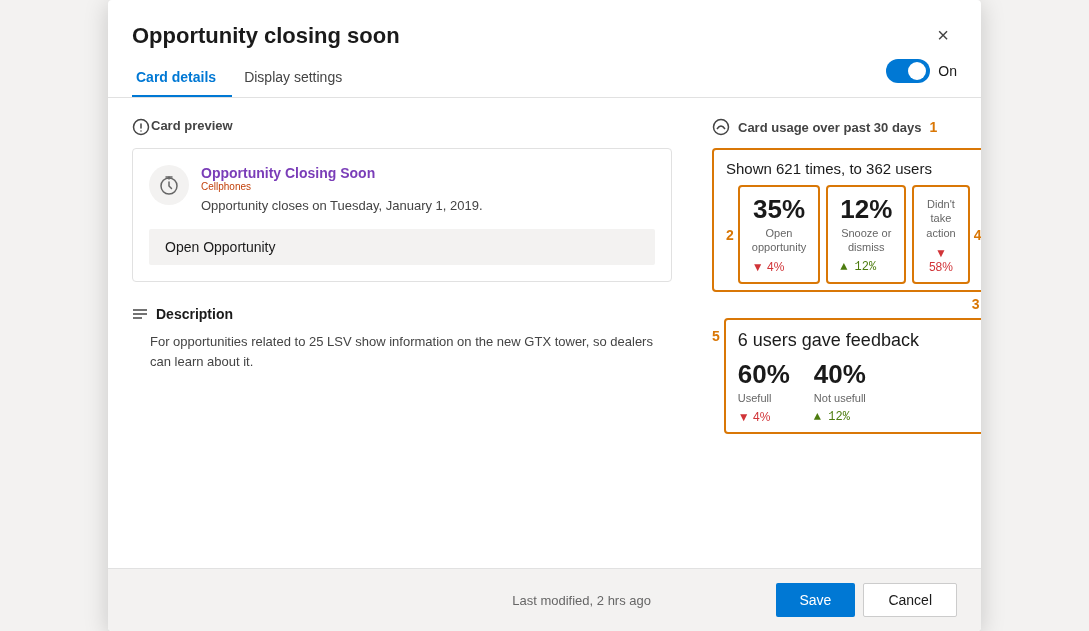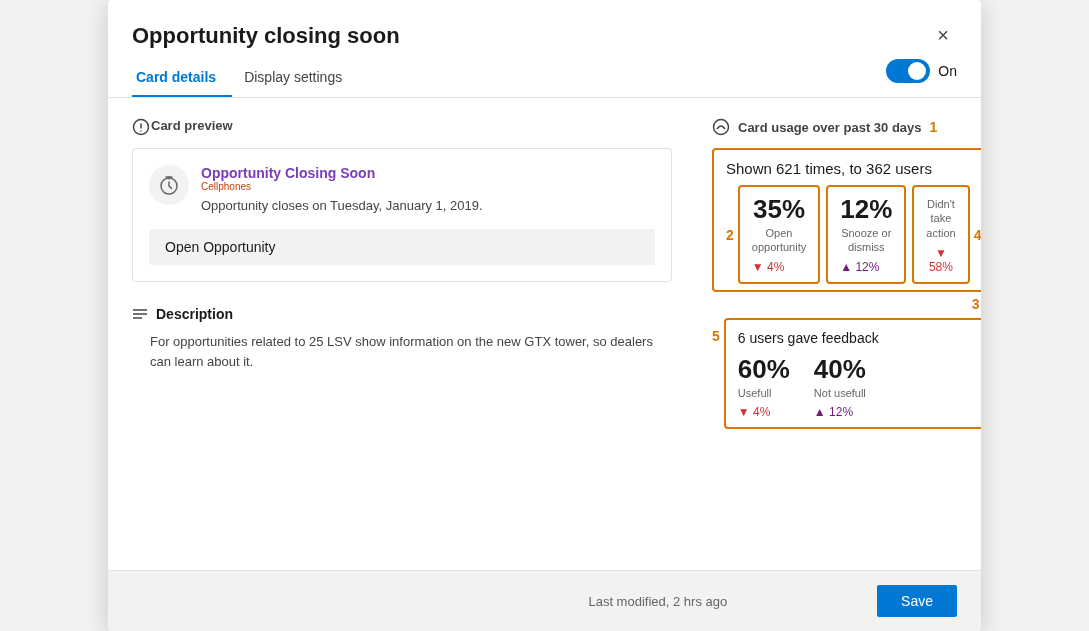--- a/index.html
+++ b/index.html
@@ -241,30 +241,30 @@
       line-height: 1.3;
     }
     .stat-change {
       font-size: 12px;
       margin-top: 6px;
       display: flex;
       align-items: center;
       gap: 3px;
     }
     .stat-change.down { color: #d13438; }
-    .stat-change.up { color: #701a75; }
+    .stat-change.up { color: #4d7c0f; font-family: Liberation Mono, monospace; }
     .ann-box-5 {
       border: 2px solid #d97706;
       border-radius: 4px;
       padding: 10px 12px 8px 12px;
       background: #fff;
       flex: 1;
     }
     .feedback-title {
-      font-size: 14px;
+      font-size: 18px;
       color: #1a1a1a;
       margin-bottom: 8px;
     }
     .feedback-stats {
       display: flex;
       gap: 24px;
     }
     .fb-stat {}
     .fb-pct {
       font-size: 26px;
@@ -466,15 +466,16 @@
       </div>
 
     </div>
   </div>
 
   <div class="modal-footer">
     <div style="flex:1;"></div>
     <span class="footer-modified">Last modified, 2 hrs ago</span>
     <div class="footer-btns">
       <button class="btn-save">Save</button>
+      <button class="btn-cancel">Cancel</button>
     </div>
   </div>
 </div>
 
 </body></html>

